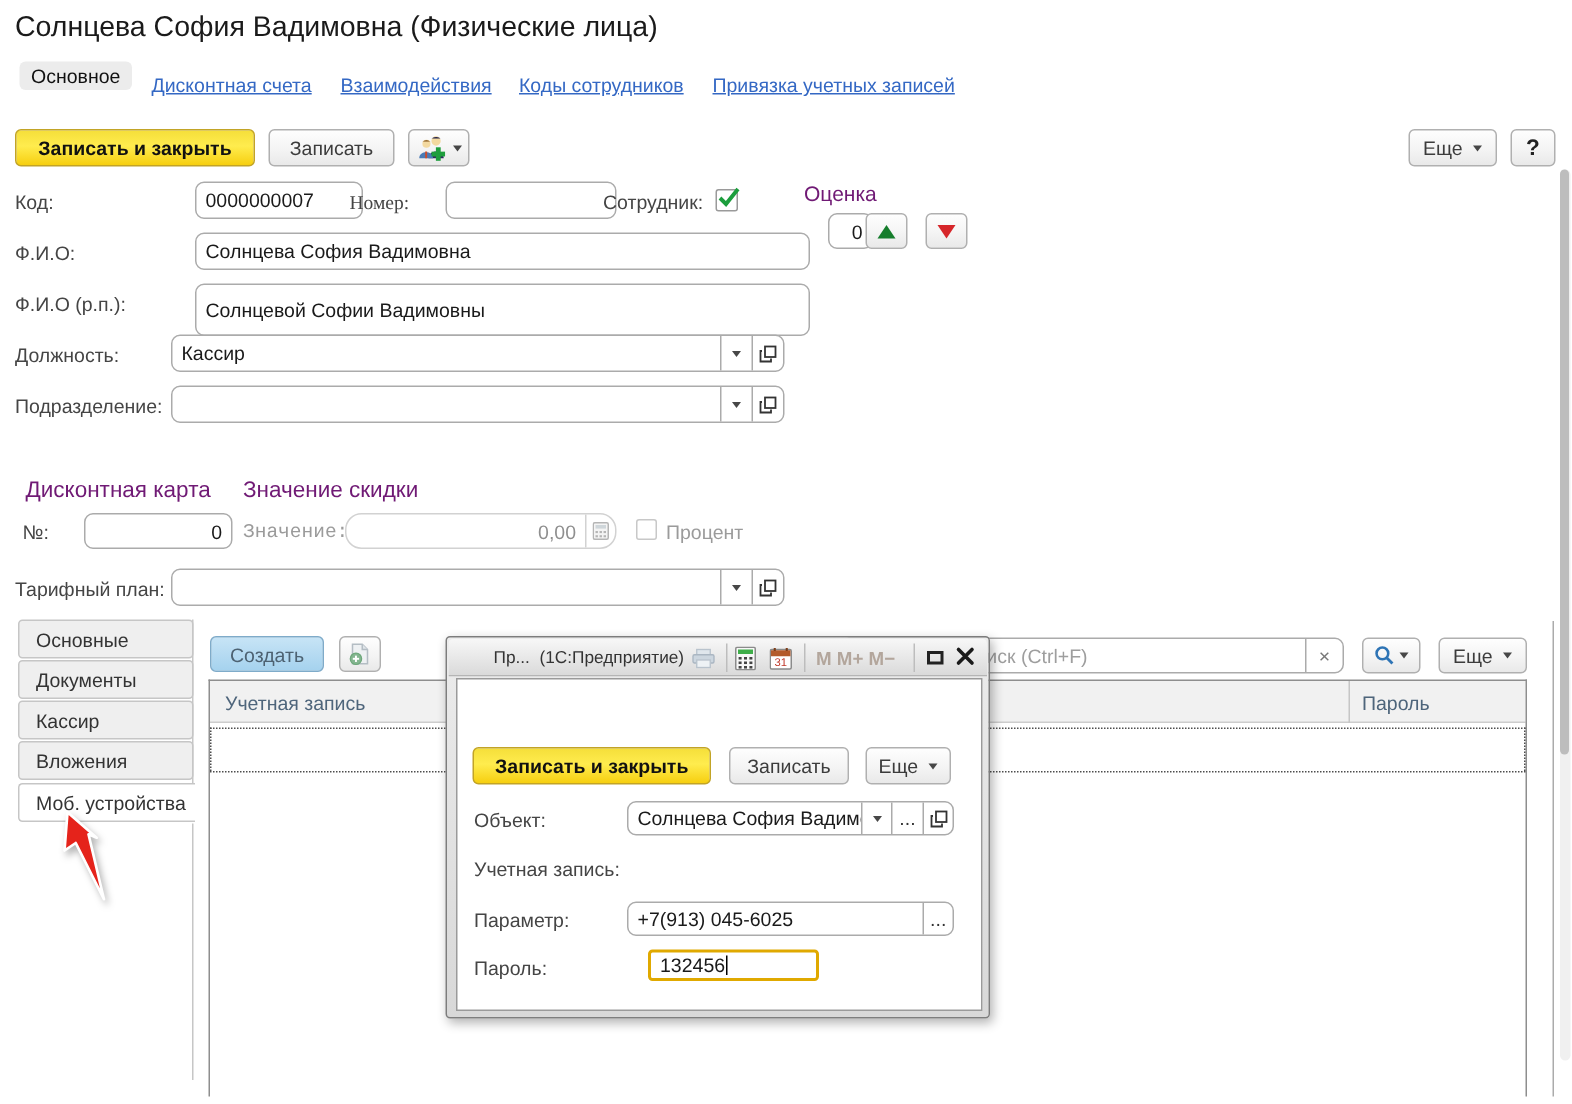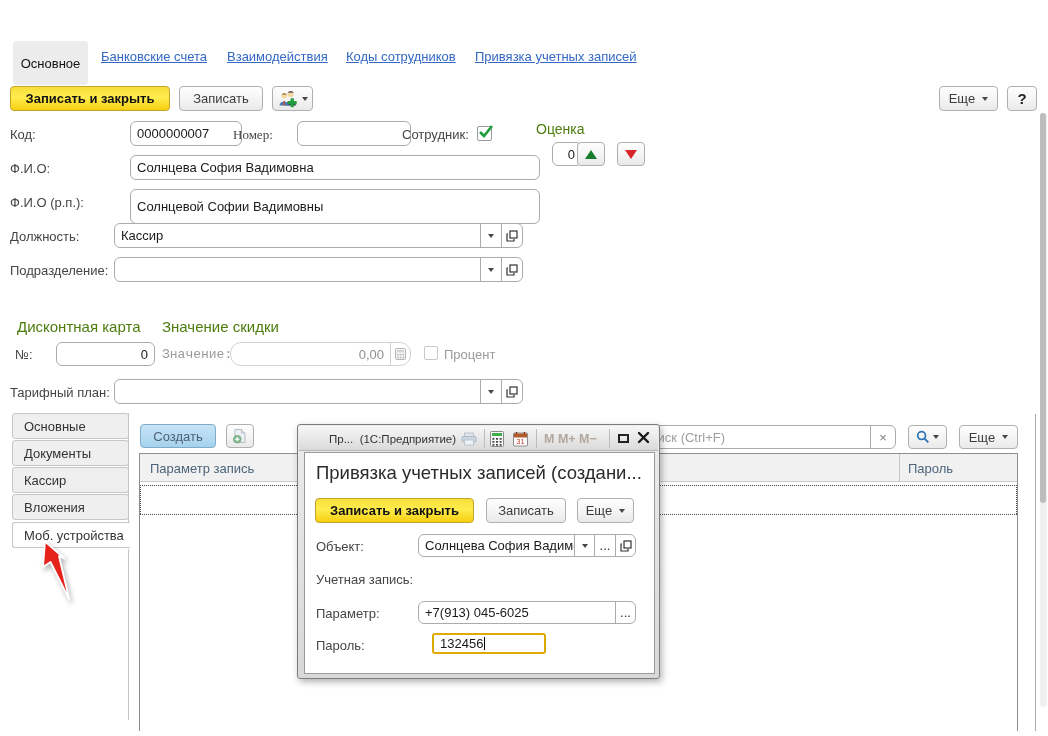--- a/index.html
+++ b/index.html
@@ -14,34 +14,35 @@
   font-size:13px;color:#3c3c3c;display:flex;align-items:center;justify-content:center;white-space:nowrap;}
 .ybtn{position:absolute;border:1px solid #c2a426;border-radius:4px;
   background:linear-gradient(180deg,#f5df3a 0%,#ffec4e 45%,#f6cf10 100%);
   font-weight:bold;font-size:13px;color:#111;display:flex;align-items:center;justify-content:center;}
 .combo{position:absolute;border:1px solid #ababab;border-radius:6px;background:#fff;display:flex;}
 .cval{flex:1;display:flex;align-items:center;padding:0 6px;font-size:13px;color:#1a1a1a;overflow:hidden;white-space:nowrap;}
 .cs{border-left:1px solid #ababab;display:flex;align-items:center;justify-content:center;}
 .dar{width:0;height:0;border-left:3.5px solid transparent;border-right:3.5px solid transparent;border-top:4px solid #474747;}
 .dots{font-size:13px;color:#333;line-height:13px;align-self:flex-end;padding-bottom:4px;}
 .glink{color:#3468c4;text-decoration:underline;font-size:13px;position:absolute;white-space:nowrap;}
-.grh{position:absolute;color:#4d7c0f;font-size:15px;white-space:nowrap;}
+.grh{position:absolute;color:#701a75;font-size:15px;white-space:nowrap;}
 .tab{position:absolute;left:12px;width:117px;height:26px;background:#efefef;
   border:1px solid #c6c6c6;border-radius:3px;display:flex;align-items:center;padding-left:11px;color:#333;font-size:13px;}
 .dotline{position:absolute;border-top:1px dotted #4d4d4d;height:0;}
 .vline{position:absolute;width:1px;background:#c6c6c6;}
 .dlbl{position:absolute;color:#454545;font-size:13px;white-space:nowrap;}
 </style></head>
 <body>
 <div id="page">
 
-
-  <div class="abs" style="left:13px;top:41px;width:75px;height:44px;background:#ececec;border-radius:4px;
+  <div class="abs" style="left:10px;top:8px;font-size:19px;color:#1a1a1a;">Солнцева София Вадимовна (Физические лица)</div>
+
+  <div class="abs" style="left:13px;top:41px;width:75px;height:19px;background:#ececec;border-radius:4px;
        display:flex;align-items:center;justify-content:center;color:#111;">Основное</div>
-  <div class="glink" style="left:101px;top:49px;">Банковские счета</div>
+  <div class="glink" style="left:101px;top:49px;">Дисконтная счета</div>
   <div class="glink" style="left:227px;top:49px;">Взаимодействия</div>
   <div class="glink" style="left:346px;top:49px;">Коды сотрудников</div>
   <div class="glink" style="left:475px;top:49px;">Привязка учетных записей</div>
 
   <div class="ybtn" style="left:10px;top:86px;width:160px;height:25px;">Записать и закрыть</div>
   <div class="btn" style="left:179px;top:86px;width:84px;height:25px;">Записать</div>
   <div class="btn" style="left:272px;top:86px;width:41px;height:25px;">
     <svg width="20" height="19" viewBox="0 0 20 19" style="margin-right:2px;">
       <path d="M9.6 5 a3.1 3.1 0 1 1 6.2 0 a3.1 3.1 0 1 1 -6.2 0" fill="#f3d9a0"></path>
       <path d="M9.5 4.6 C9.5 1.6 16 1.6 16 4.6 L15.6 3.4 L9.9 3.4 Z" fill="#23234c"></path>
@@ -178,21 +179,21 @@
   <div class="btn" style="left:908px;top:425px;width:39px;height:24px;">
     <svg width="14" height="14" viewBox="0 0 14 14" style="margin-right:3px;">
       <circle cx="5.6" cy="5.6" r="3.9" fill="none" stroke="#2e74b5" stroke-width="1.7"></circle>
       <line x1="8.6" y1="8.6" x2="12.3" y2="12.3" stroke="#2e74b5" stroke-width="1.9"></line>
     </svg>
     <span class="dar"></span>
   </div>
   <div class="btn" style="left:959px;top:425px;width:59px;height:24px;">Еще&nbsp;&nbsp;<span class="dar"></span></div>
 
   <div class="abs" style="left:140px;top:454px;width:877px;height:28px;background:#f1f1f1;border-bottom:1px solid #cdcdcd;"></div>
-  <div class="abs" style="left:150px;top:461px;color:#4e657b;">Параметр запись</div>
+  <div class="abs" style="left:150px;top:461px;color:#4e657b;">Учетная запись</div>
   <div class="abs" style="left:908px;top:461px;color:#4e657b;">Пароль</div>
   <div class="abs" style="left:899px;top:454px;width:1px;height:28px;background:#c6c6c6;"></div>
   <div class="abs" style="left:139px;top:453px;width:879px;height:1px;background:#8e8e8e;"></div>
   <div class="abs" style="left:139px;top:453px;width:1px;height:278px;background:#8e8e8e;"></div>
   <div class="abs" style="left:1017px;top:453px;width:1px;height:278px;background:#8e8e8e;"></div>
   <div class="abs" style="left:1035px;top:414px;width:1px;height:317px;background:#ababab;"></div>
   <div class="dotline" style="left:140px;top:485px;width:877px;"></div>
   <div class="dotline" style="left:140px;top:514px;width:877px;"></div>
   <div class="abs" style="left:140px;top:485px;width:1px;height:29px;border-left:1px dotted #4d4d4d;"></div>
   <div class="abs" style="left:1016px;top:485px;width:1px;height:29px;border-left:1px dotted #4d4d4d;"></div>
@@ -241,21 +242,20 @@
     </svg>
     <div class="abs" style="left:238px;top:4px;width:1px;height:19px;background:#bdbdbd;"></div>
     <div class="abs" style="left:246px;top:7px;font-size:12.5px;font-weight:bold;color:#b3a69c;">М&nbsp;М+&nbsp;М−</div>
     <div class="abs" style="left:311px;top:4px;width:1px;height:19px;background:#bdbdbd;"></div>
     <div class="abs" style="left:320px;top:9px;width:11px;height:9px;border:2px solid #222;"></div>
     <svg class="abs" style="left:339px;top:6px;" width="13" height="13" viewBox="0 0 13 13">
         <path d="M2 2 L11 11 M11 2 L2 11" stroke="#1a1a1a" stroke-width="2.4" stroke-linecap="round"></path>
       </svg>
 
     <div class="abs" style="left:6px;top:27px;width:351px;height:222px;background:#fff;border:1px solid #9a9a9a;"></div>
-    <div class="abs" style="left:18px;top:37px;font-size:18.5px;color:#2b2b2b;white-space:nowrap;">Привязка учетных записей (создани...</div>
     <div class="ybtn" style="left:17px;top:73px;width:159px;height:25px;">Записать и закрыть</div>
     <div class="btn" style="left:188px;top:73px;width:80px;height:25px;">Записать</div>
     <div class="btn" style="left:279px;top:73px;width:57px;height:25px;">Еще&nbsp;&nbsp;<span class="dar"></span></div>
 
     <div class="dlbl" style="left:18px;top:114px;">Объект:</div>
     <div class="combo" style="left:120px;top:109px;width:218px;height:23px;">
       <div class="cval">Солнцева София Вадимовна</div>
       <div class="cs" style="width:20px;">
           <span class="dar"></span>
         </div>

